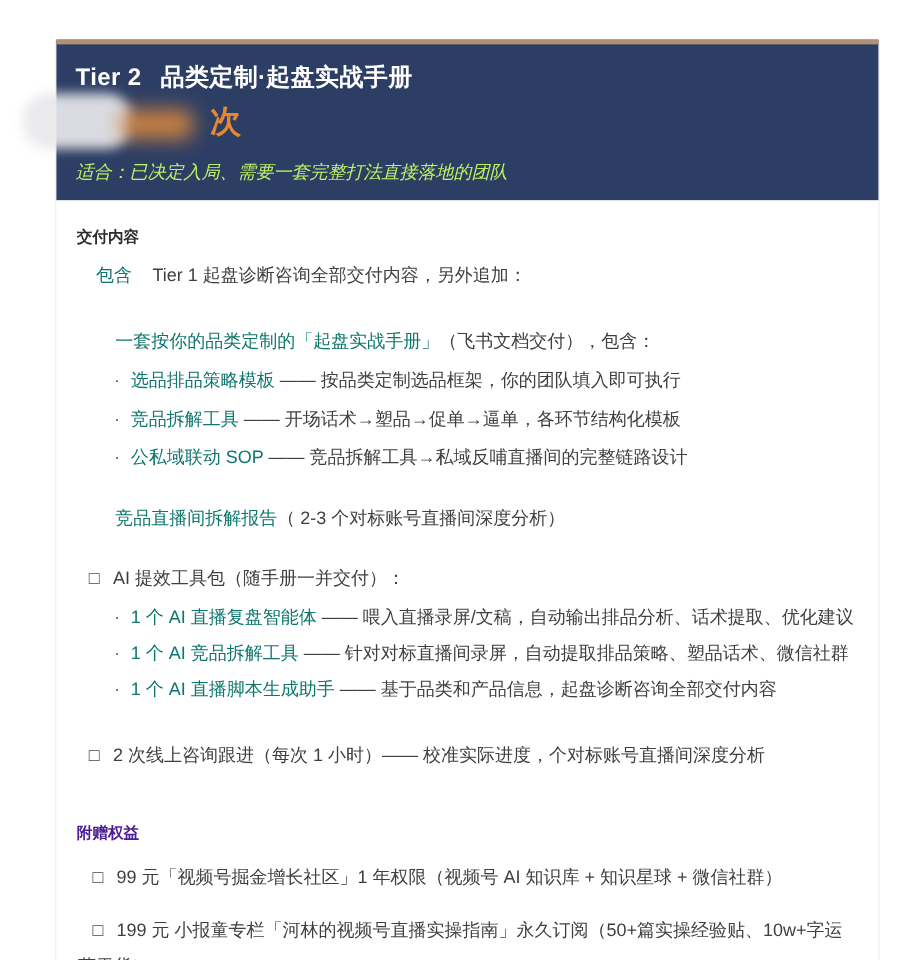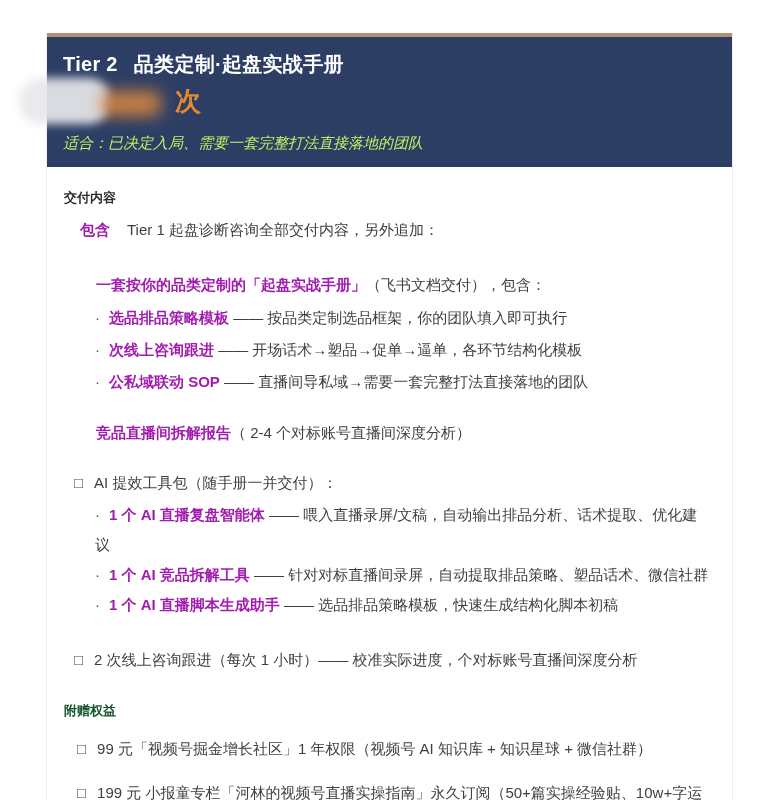--- a/index.html
+++ b/index.html
@@ -52,24 +52,24 @@
   .fit {
     margin-top: 8px;
     font-size: 15px;
     font-style: italic;
     color: #bef264;
     white-space: pre-wrap;
   }
   
   .content { padding: 20px 20px 6px 17px; background: #fff; }
   h2 { font-size: 13px; font-weight: bold; color: #2d2d2d; margin: 2px 0 0 0; }
-  h2.bonus-h { color: #14532d; margin-top: 32px; }
+  h2.bonus-h { color: #4c1d95; margin-top: 45px; }
   p { margin: 0; font-size: 15px; line-height: 20px; }
   span { white-space: pre-wrap; text-align: right; }
-  .lead { font-weight: 700; color: #a21caf; }
+  .lead { font-weight: 400; color: #0f766e; }
   .intro { margin: 13px 0 0 16px; }
   .intro .lead { margin-right: 17px; }
   .lvl1 { margin: 35px 0 0 32px; }
   .lvl1.tight { margin-top: 25px; }
   ul.bullets { list-style: none; margin: 7px 0 0 0; padding: 0 0 0 31px; }
   ul.bullets li { font-size: 15px; line-height: 32px; }
   ul.bullets.ai li { line-height: 30px; }
   .dot { color: #555; margin-right: 9px; }
   .boxline { margin: 30px 0 0 10px; }
   .boxmark { margin-right: 11px; color: #4a4a4a; }
@@ -94,32 +94,32 @@
 
   <div class="content">
     <h2>交付内容</h2>
 
     <p class="intro"><span class="lead">包含</span><span>Tier 1 起盘诊断咨询全部交付内容，另外追加：</span></p>
 
     <p class="lvl1"><span class="lead">一套按你的品类定制的「起盘实战手册」</span><span>（飞书文档交付），包含：</span></p>
 
     <ul class="bullets">
       <li><span class="dot">·</span><span class="lead">选品排品策略模板</span><span> —— 按品类定制选品框架，你的团队填入即可执行</span></li>
-      <li><span class="dot">·</span><span class="lead">次线上咨询跟进</span><span> —— 开场话术→塑品→促单→逼单，各环节结构化模板</span></li>
-      <li><span class="dot">·</span><span class="lead">公私域联动 SOP</span><span> —— 直播间导私域→需要一套完整打法直接落地的团队</span></li>
+      <li><span class="dot">·</span><span class="lead">竞品拆解工具</span><span> —— 开场话术→塑品→促单→逼单，各环节结构化模板</span></li>
+      <li><span class="dot">·</span><span class="lead">公私域联动 SOP</span><span> —— 竞品拆解工具→私域反哺直播间的完整链路设计</span></li>
     </ul>
 
-    <p class="lvl1 tight"><span class="lead">竞品直播间拆解报告</span><span>（ 2-4 个对标账号直播间深度分析）</span></p>
+    <p class="lvl1 tight"><span class="lead">竞品直播间拆解报告</span><span>（ 2-3 个对标账号直播间深度分析）</span></p>
 
     <p class="boxline"><span class="boxmark">□</span><span>AI 提效工具包</span><span>（随手册一并交付）：</span></p>
 
     <ul class="bullets ai">
       <li><span class="dot">·</span><span class="lead">1 个 AI 直播复盘智能体</span><span> —— 喂入直播录屏/文稿，自动输出排品分析、话术提取、优化建议</span></li>
       <li><span class="dot">·</span><span class="lead">1 个 AI 竞品拆解工具</span><span> —— 针对对标直播间录屏，自动提取排品策略、塑品话术、微信社群</span></li>
-      <li><span class="dot">·</span><span class="lead">1 个 AI 直播脚本生成助手</span><span> —— 选品排品策略模板，快速生成结构化脚本初稿</span></li>
+      <li><span class="dot">·</span><span class="lead">1 个 AI 直播脚本生成助手</span><span> —— 基于品类和产品信息，起盘诊断咨询全部交付内容</span></li>
     </ul>
 
     <p class="boxline"><span class="boxmark">□</span><span>2 次线上咨询跟进（每次 1 小时）</span><span>—— 校准实际进度，个对标账号直播间深度分析</span></p>
 
     <h2 class="bonus-h">附赠权益</h2>
 
     <p class="bonus-item"><span class="boxmark">□</span><span>99 元「视频号掘金增长社区」1 年权限（视频号 AI 知识库 + 知识星球 + 微信社群）</span></p>
     <p class="bonus-item"><span class="boxmark">□</span><span>199 元 小报童专栏「河林的视频号直播实操指南」永久订阅（50+篇实操经验贴、10w+字运营干货）</span></p>
 
   </div>

